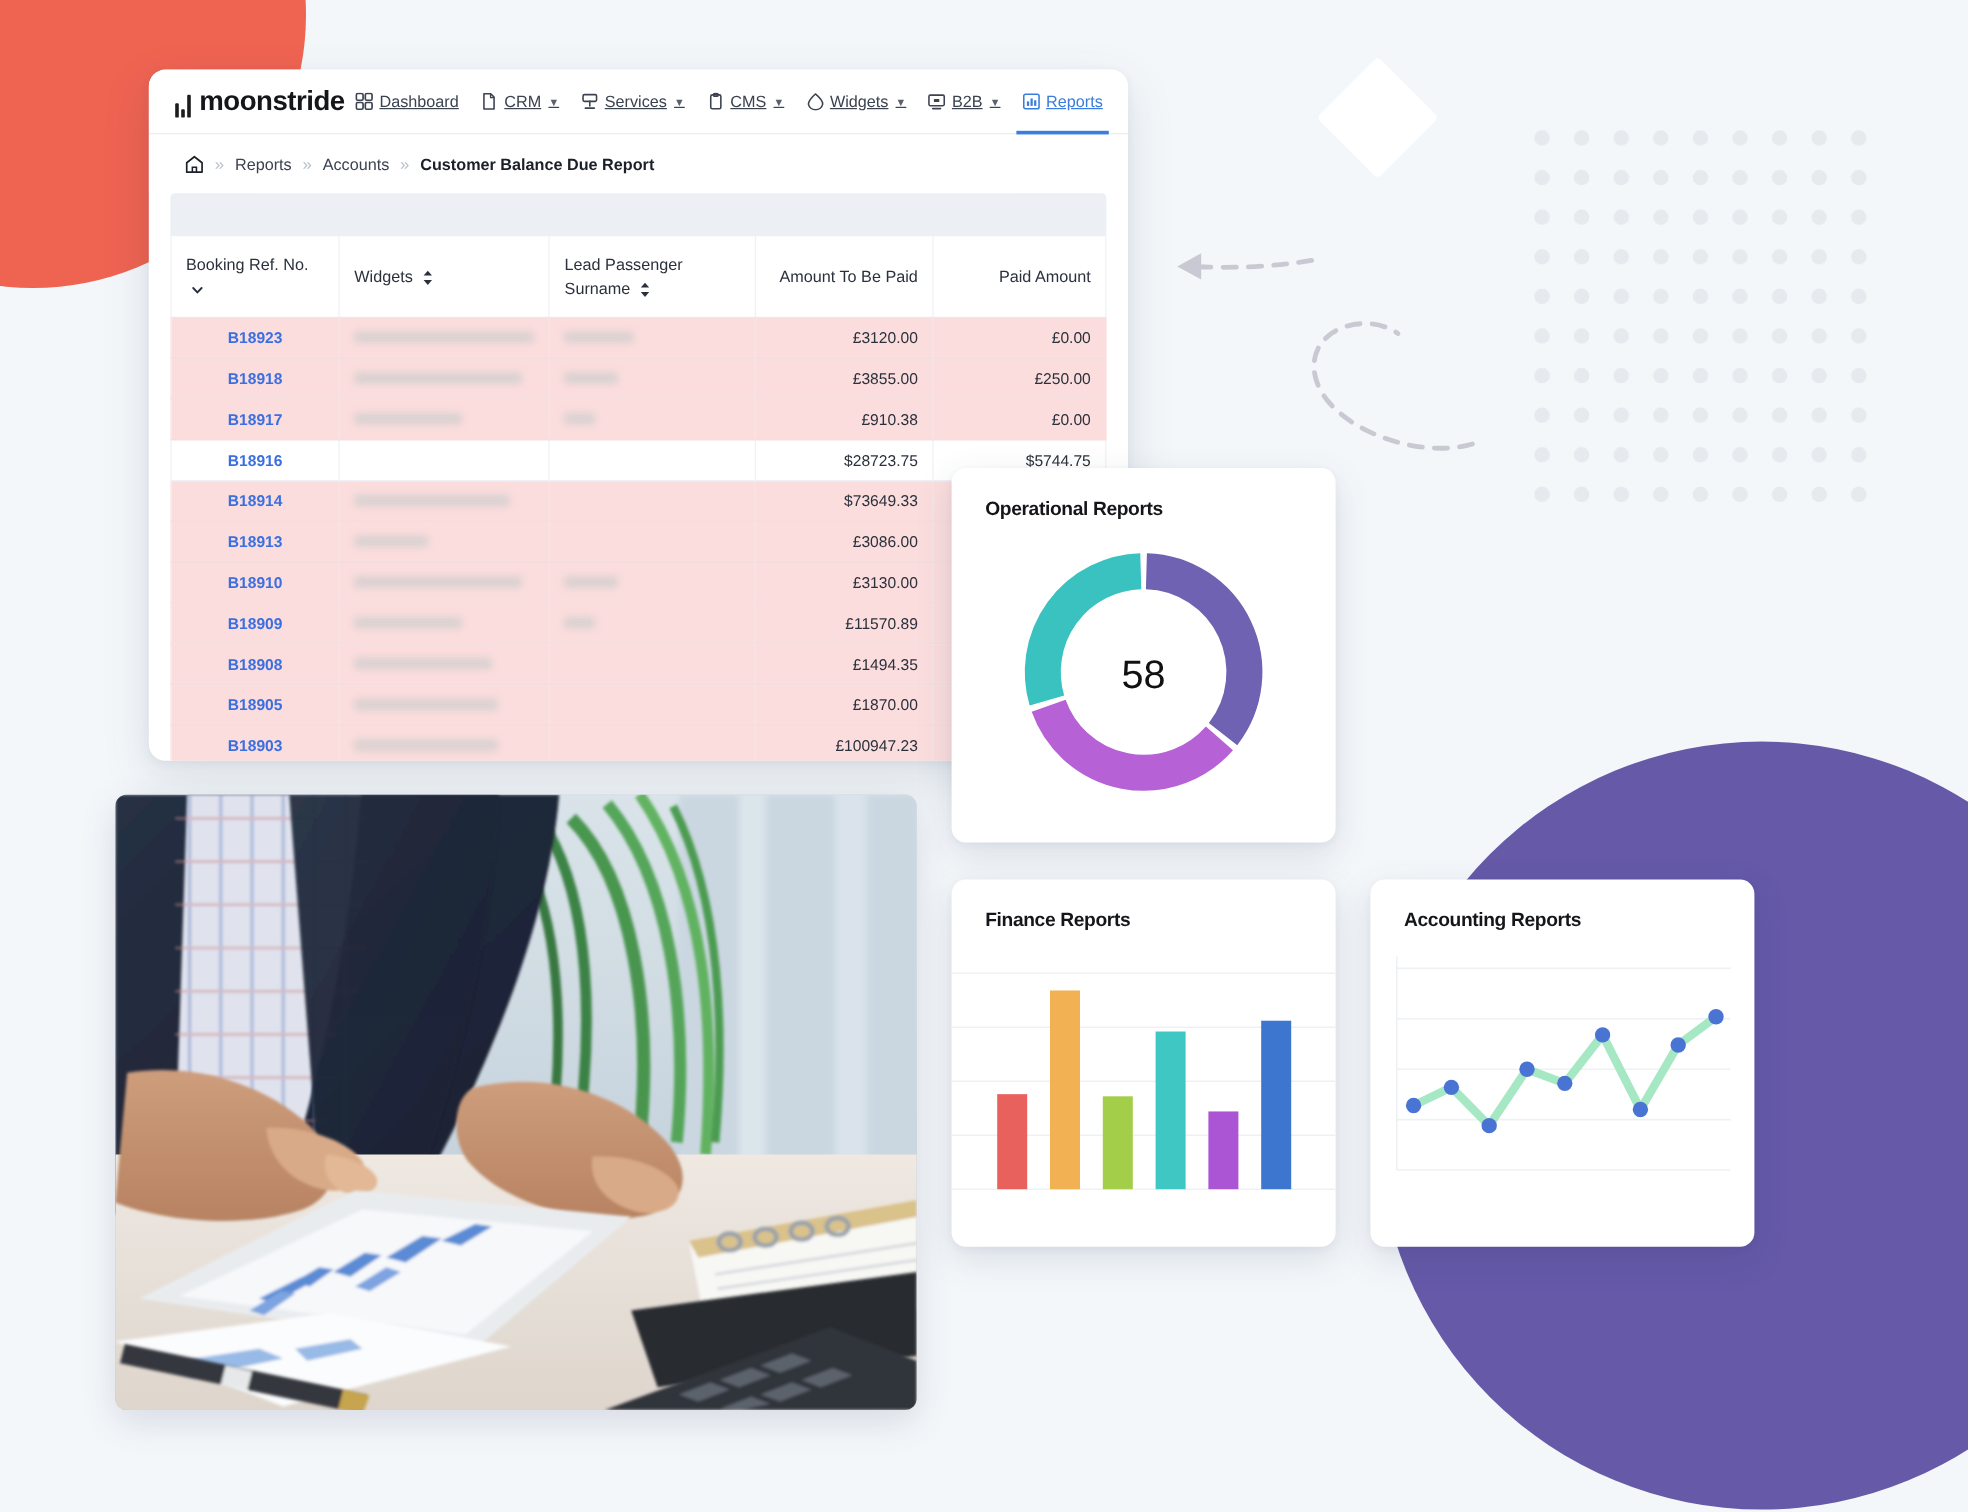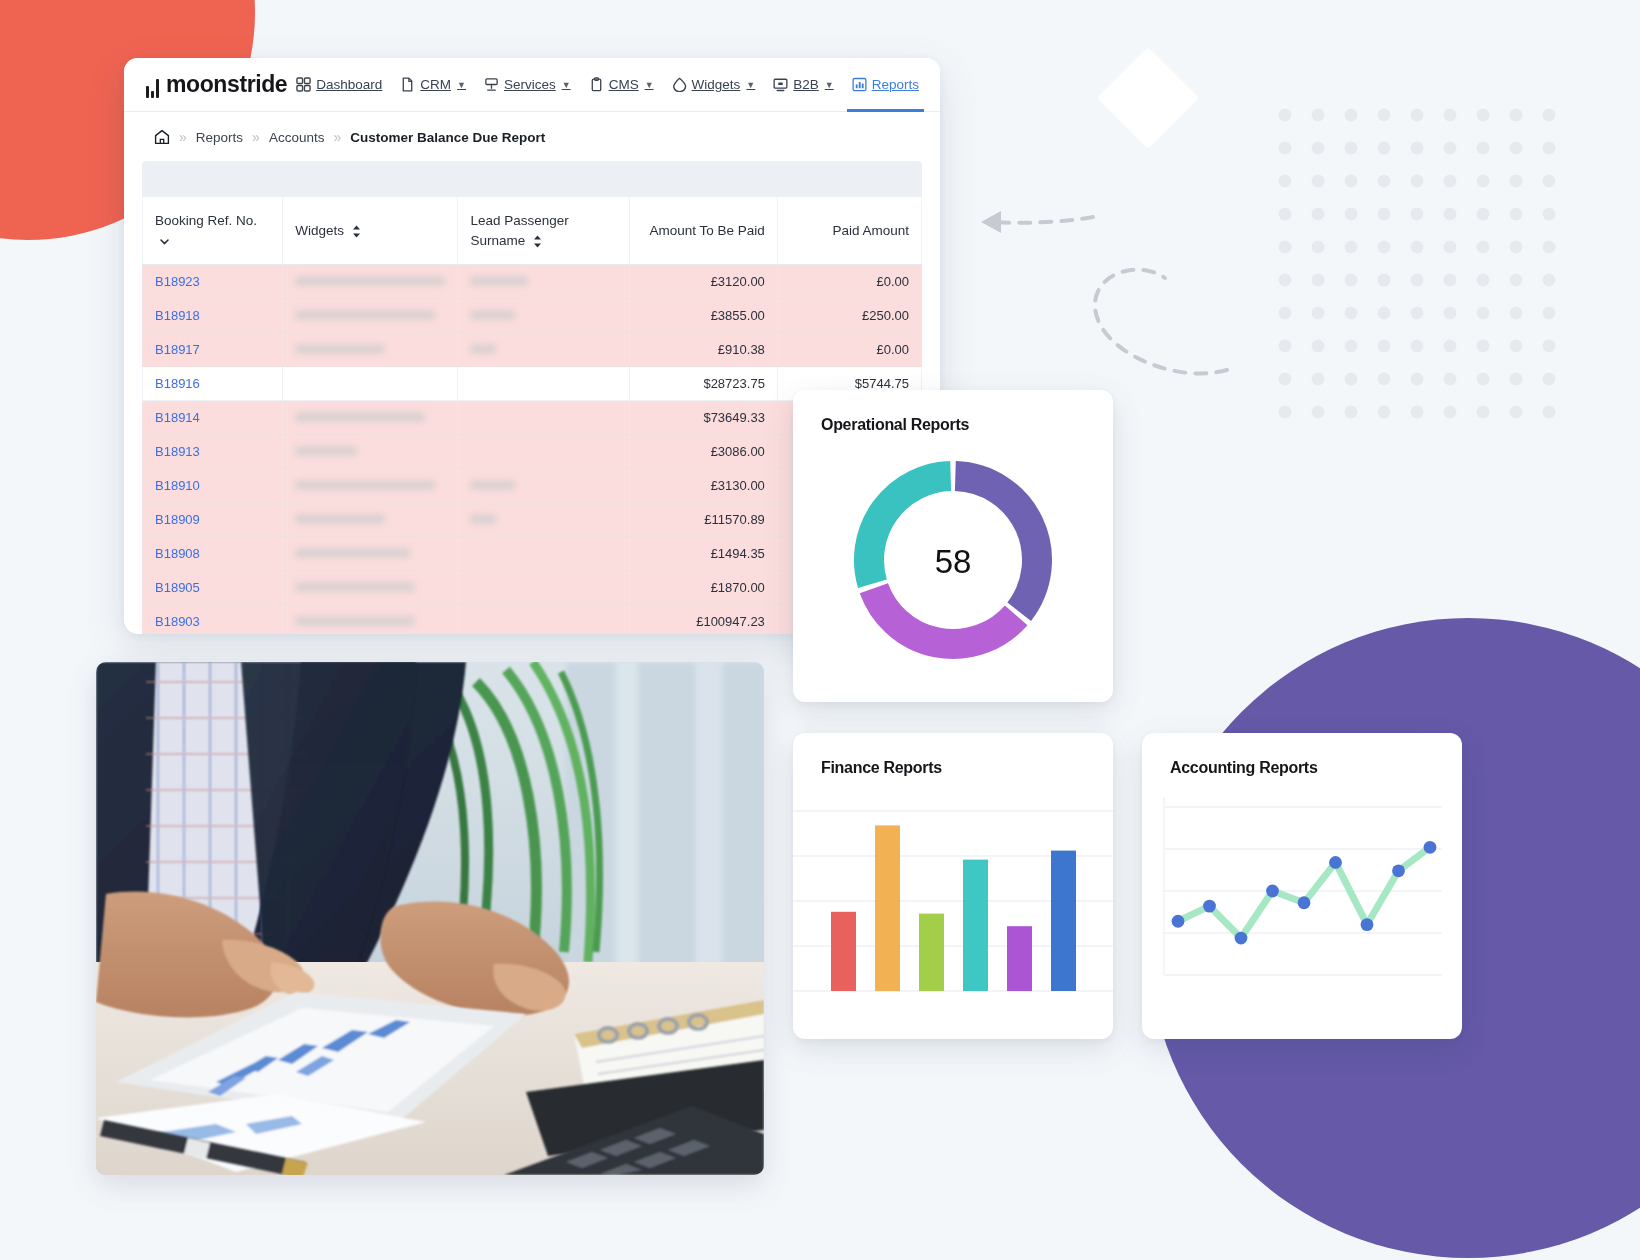--- a/index.html
+++ b/index.html
@@ -81,21 +81,21 @@
   thead th:first-child { border-left:1px solid #eef1f5; }
   tbody td {
     padding: 9px 12px; border-bottom:1px solid #f2dede;
     border-right:1px solid #f6e3e3; font-size:13px; color:#2b313c;
   }
   tbody td:first-child { border-left:1px solid #f6e3e3; }
   tbody tr { background:#fbdddd; }
   tbody tr.plain { background:#ffffff; }
   tbody tr.plain td { border-bottom:1px solid #eef1f5; border-right:1px solid #eef1f5; }
   tbody tr.plain td:first-child { border-left:1px solid #eef1f5; }
-  td.ref { text-align:left; color:#3b6fe0; }
+  td.ref { text-align:center; color:#3b6fe0;font-weight:bold; }
   td.num { text-align:right; }
   .redact { display:inline-block; height:10px; border-radius:3px; background:#d6cfcf; filter: blur(3.2px); opacity:.85; }
   .sorticon { display:inline-block; vertical-align:middle; margin-left:4px; }
 
   
   .photo-card {
     position:absolute; left:96px; top:662px; width:668px; height:513px;
     border-radius:10px; overflow:hidden;
     box-shadow: 0 10px 30px rgba(40,60,90,0.14);
     background:#cfd8de;

